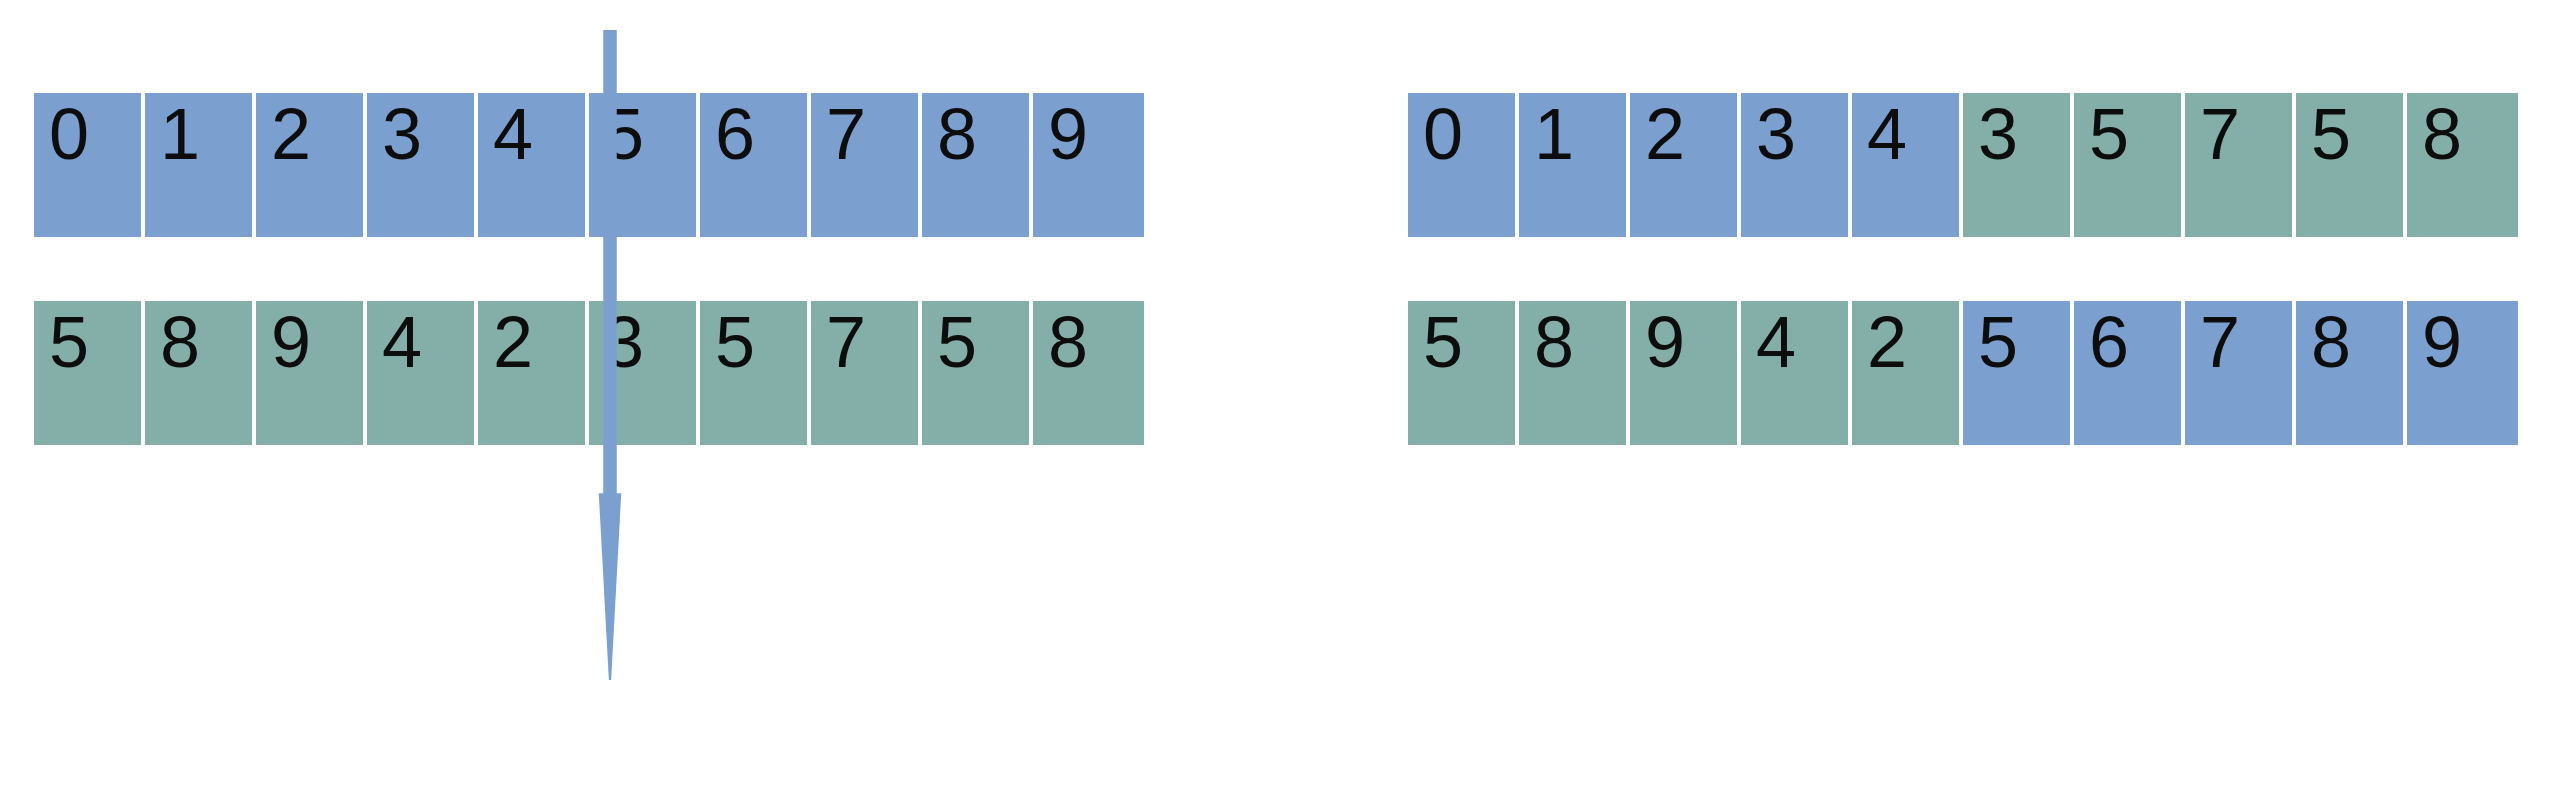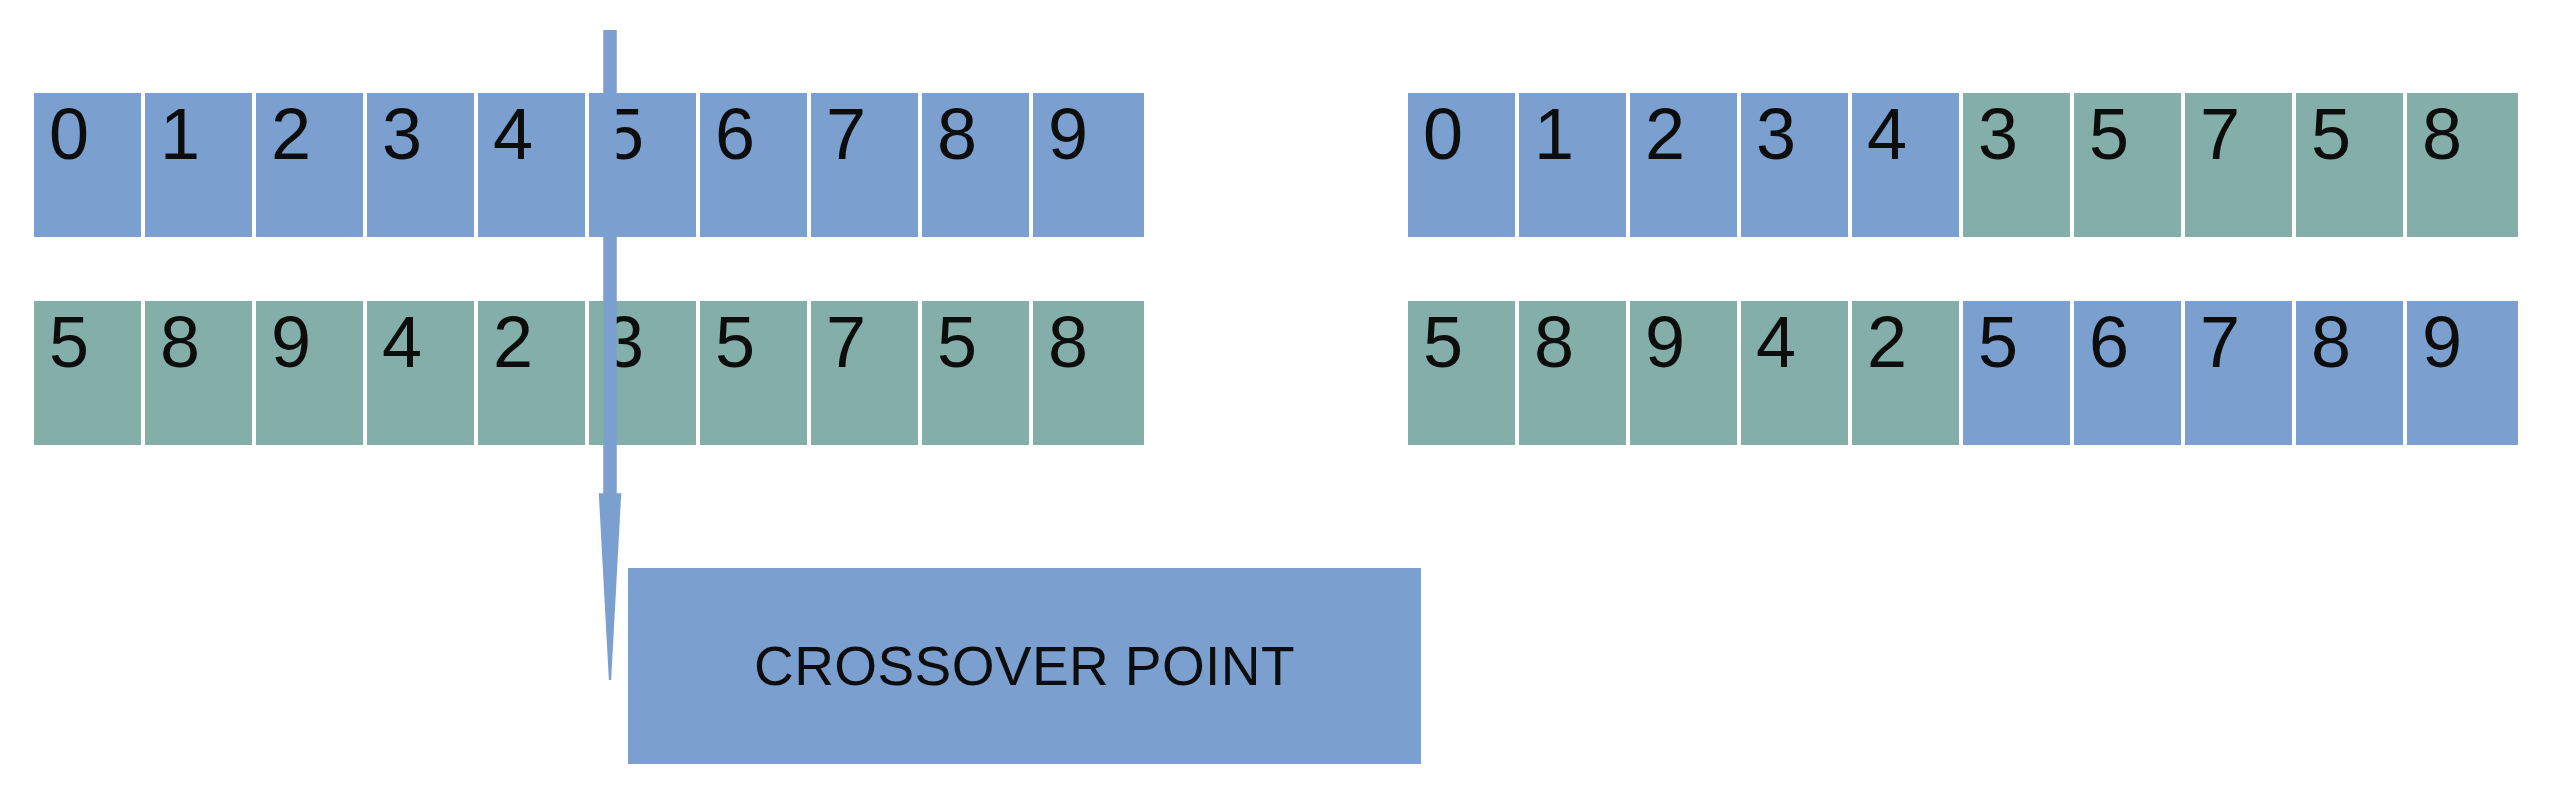--- a/index.html
+++ b/index.html
@@ -138,18 +138,15 @@
       <div class="gene blue">7</div>
       <div class="gene blue">8</div>
       <div class="gene blue">9</div>
     </div>
 
   <svg id="crossover-arrow" viewBox="0 0 40 870" preserveAspectRatio="none">
     <rect x="11" y="0" width="18" height="625" fill="#7BA0D0"></rect>
     <polygon points="5,620 35,620 21.5,870 18.5,870" fill="#7BA0D0"></polygon>
   </svg>
 
-  <div id="crossover-label-box">
-    <span id="crossover-label-text">CROSSOVER POINT</span>
-  </div>
 
 </div>
 
 
 </body></html>

